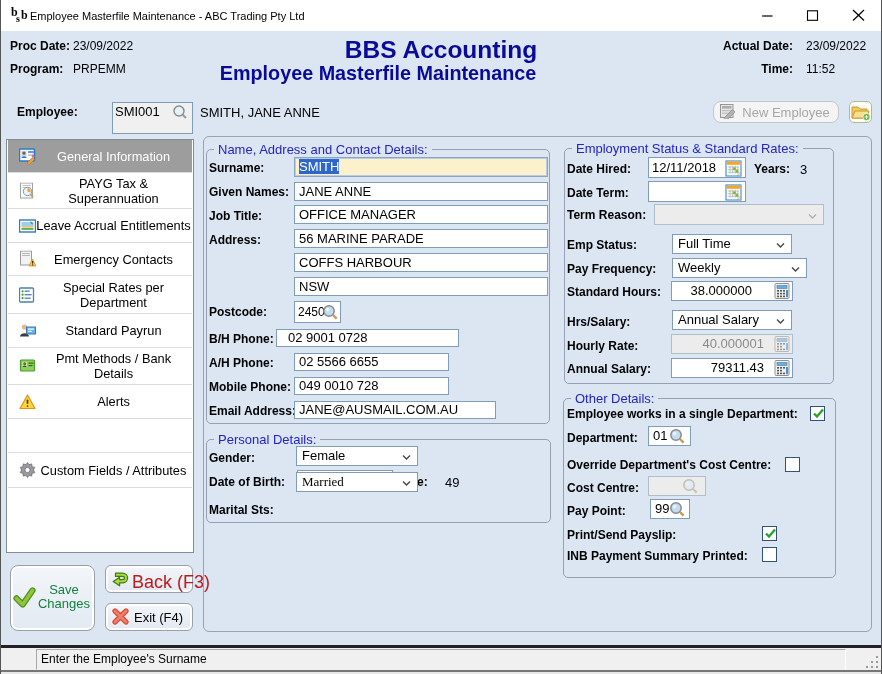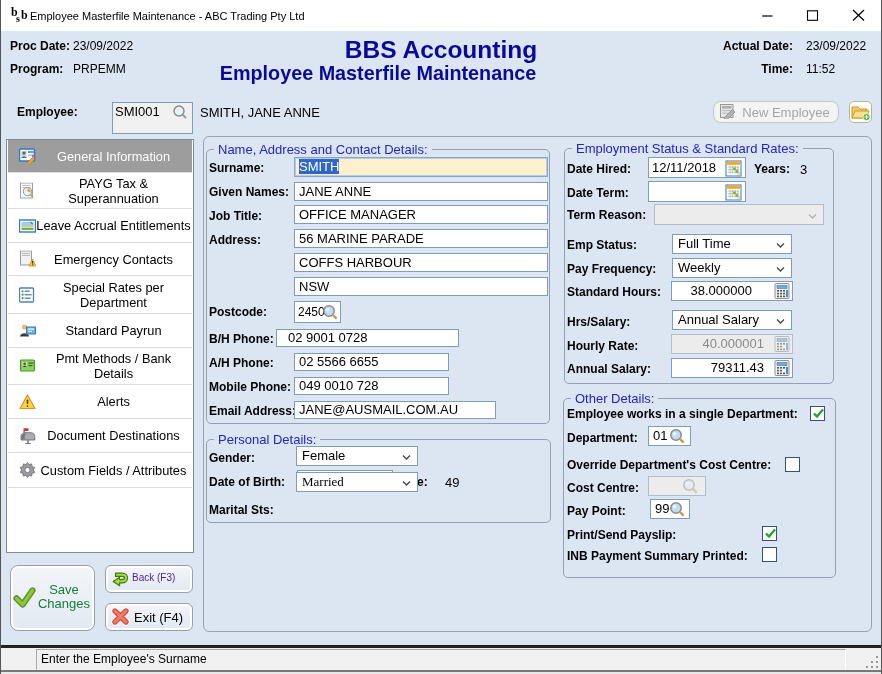--- a/index.html
+++ b/index.html
@@ -156,51 +156,41 @@
   Pmt Methods / Bank<br>Details</div>
  <div class="row-sep" style="top:244px;"></div>
  <div class="sideitem" style="top:245px;height:33px;">
   <svg class="sideicon" viewBox="0 0 17 17">
         <path d="M8.5 1.5 L16 15 L1 15 Z" fill="#fcd53a" stroke="#e09020" stroke-width="1.2" stroke-linejoin="round"></path>
         <rect x="7.7" y="6" width="1.6" height="4.6" rx="0.8" fill="#4a3a10"></rect>
         <rect x="7.7" y="11.8" width="1.6" height="1.7" rx="0.8" fill="#4a3a10"></rect>
       </svg>
   Alerts</div>
  <div class="row-sep" style="top:278px;"></div>
- <div class="sideitem" style="top:279px;height:33px;">
-  <svg class="sideicon" viewBox="0 0 17 17">
-        <rect x="4.6" y="0.8" width="1.1" height="4.6" fill="#8a1a1a"></rect>
-        <path d="M5.7 0.8 L9.4 0.8 L9.4 3.4 L5.7 3.4 Z" fill="#d42a2a"></path>
-        <path d="M2 12.5 L2 9.2 C2 6.8 3.8 5.2 6 5.2 L12.2 5.2 C14.3 5.2 15.8 6.9 15.8 9 L15.8 12.5 Z" fill="#aaaab2" stroke="#6e6e76" stroke-width="0.9"></path>
-        <path d="M2.6 12 L2.6 9.2 C2.6 7.3 4.2 5.9 6 5.9 L7.8 5.9 C6.4 6.6 5.8 7.8 5.8 9.2 L5.8 12 Z" fill="#787880"></path>
-        <rect x="8" y="12.5" width="2" height="3.6" fill="#90909a"></rect>
-        <rect x="6.2" y="15.6" width="5.6" height="1" fill="#70707a"></rect>
-      </svg>
-  Document Destinations</div>
  <div class="row-sep" style="top:312px;"></div>
  <div class="sideitem" style="top:313px;height:34px;">
   <svg class="sideicon" viewBox="0 0 17 17">
         <path d="M8.5 1 L10 3.2 L12.7 2.4 L13 5.2 L15.7 5.9 L14.4 8.5 L15.7 11.1 L13 11.8 L12.7 14.6 L10 13.8 L8.5 16 L7 13.8 L4.3 14.6 L4 11.8 L1.3 11.1 L2.6 8.5 L1.3 5.9 L4 5.2 L4.3 2.4 L7 3.2 Z" fill="#9a9aa0" stroke="#6a6a70" stroke-width="0.8"></path>
         <circle cx="8.5" cy="8.5" r="2.6" fill="#fff" stroke="#6a6a70" stroke-width="0.8"></circle>
       </svg>
   Custom Fields / Attributes</div>
  <div class="row-sep" style="top:347px;"></div>
 </div>
 
 <div class="btn" style="left:10px;top:565px;width:85px;height:66px;"></div>
 <svg class="abs" style="left:13px;top:586px;" width="23" height="23" viewBox="0 0 26 26">
 <path d="M4 14 L11 21 L22 5" fill="none" stroke="#5a8f1d" stroke-width="7" stroke-linecap="round" stroke-linejoin="round"></path>
 <path d="M4 14 L11 21 L22 5" fill="none" stroke="#8cc63f" stroke-width="4" stroke-linecap="round" stroke-linejoin="round"></path>
 </svg>
 <div class="abs" style="left:36px;top:583px;width:56px;text-align:center;font-size:13px;color:#15803d;line-height:14px;">Save<br>Changes</div>
 <div class="btn" style="left:105px;top:565px;width:88px;height:28px;border-radius:6px;"></div>
 <svg class="abs" style="left:111px;top:570px;" width="19" height="19" viewBox="0 0 19 19">
 <path d="M4.5 3.2 L11 3.2 C14.8 3.2 16.6 5.6 16.6 8 C16.6 10.7 14.3 12.9 11 12.9 L8.6 12.9 L8.6 15.8 L2.2 11.4 L8.6 7.3 L8.6 9.6 L11 9.6 C12.9 9.6 13.5 8.7 13.5 8 C13.5 7.2 12.9 6.4 11 6.4 L4.5 6.4 Z" fill="#a6d93e" stroke="#3f7a14" stroke-width="1.2" stroke-linejoin="round"></path>
 </svg>
-<div class="abs" style="left:132px;top:572px;font-size:10px;color:#4c1d95;">Back (F3)</div>
+<div class="abs" style="left:132px;top:572px;font-size:18px;color:#b91c1c;">Back (F3)</div>
 <div class="btn" style="left:105px;top:603px;width:88px;height:28px;border-radius:6px;"></div>
 <svg class="abs" style="left:111px;top:607px;" width="19" height="19" viewBox="0 0 19 19">
 <path d="M4 4 L9.5 9.5 M15 4 L9.5 9.5 M4 15 L9.5 9.5 M15 15 L9.5 9.5" stroke="#fff" stroke-width="7" stroke-linecap="round"></path>
 <path d="M4 4 L9.5 9.5 M15 4 L9.5 9.5 M4 15 L9.5 9.5 M15 15 L9.5 9.5" stroke="#d9503f" stroke-width="5.4" stroke-linecap="round"></path>
 <path d="M4 4 L9.5 9.5 M15 4 L9.5 9.5 M4 15 L9.5 9.5 M15 15 L9.5 9.5" stroke="#ee7e6c" stroke-width="2.6" stroke-linecap="round"></path>
 </svg>
 <div class="abs" style="left:134px;top:610px;font-size:13px;color:#000;">Exit (F4)</div>
 
 <div class="abs" style="left:203px;top:136px;width:669px;height:496px;border:1px solid #99a3ad;border-radius:6px;"></div>
 
@@ -310,21 +300,21 @@
 <svg class="chev" viewBox="0 0 9 9">
       <path d="M1 2.5 L4.5 6 L8 2.5" fill="none" stroke="#b0b0b0" stroke-width="1.3"></path>
     </svg>
   </div>
 <div class="lbl" style="left:567px;top:238px;">Emp Status:</div>
 <div class="combo" style="left:672px;top:234px;width:120px;height:20px;line-height:18px;">Full Time
 <svg class="chev" viewBox="0 0 9 9">
       <path d="M1 2.5 L4.5 6 L8 2.5" fill="none" stroke="#444" stroke-width="1.3"></path>
     </svg></div>
 <div class="lbl" style="left:567px;top:262px;">Pay Frequency:</div>
-<div class="combo" style="left:672px;top:258px;width:120px;height:20px;line-height:18px;">Weekly
+<div class="combo" style="left:672px;top:258px;width:135px;height:20px;line-height:18px;">Weekly
 <svg class="chev" viewBox="0 0 9 9">
       <path d="M1 2.5 L4.5 6 L8 2.5" fill="none" stroke="#444" stroke-width="1.3"></path>
     </svg></div>
 <div class="lbl" style="left:567px;top:285px;">Standard Hours:</div>
 <div class="tb" style="left:671px;top:281px;width:122px;height:20px;line-height:18px;text-align:right;padding-right:40px;">38.000000</div>
 <svg class="abs" style="left:774px;top:283px;" width="16" height="16" viewBox="0 0 16 16">
     <rect x="1" y="0.5" width="14" height="15" rx="1" fill="#f0f0f0" stroke="#909090"></rect>
     <rect x="3" y="2.5" width="10" height="3" fill="#6aacdc" stroke="#4a7aa8" stroke-width="0.6"></rect>
     <g fill="#555">
       <rect x="3" y="7" width="2" height="1.6"></rect>

